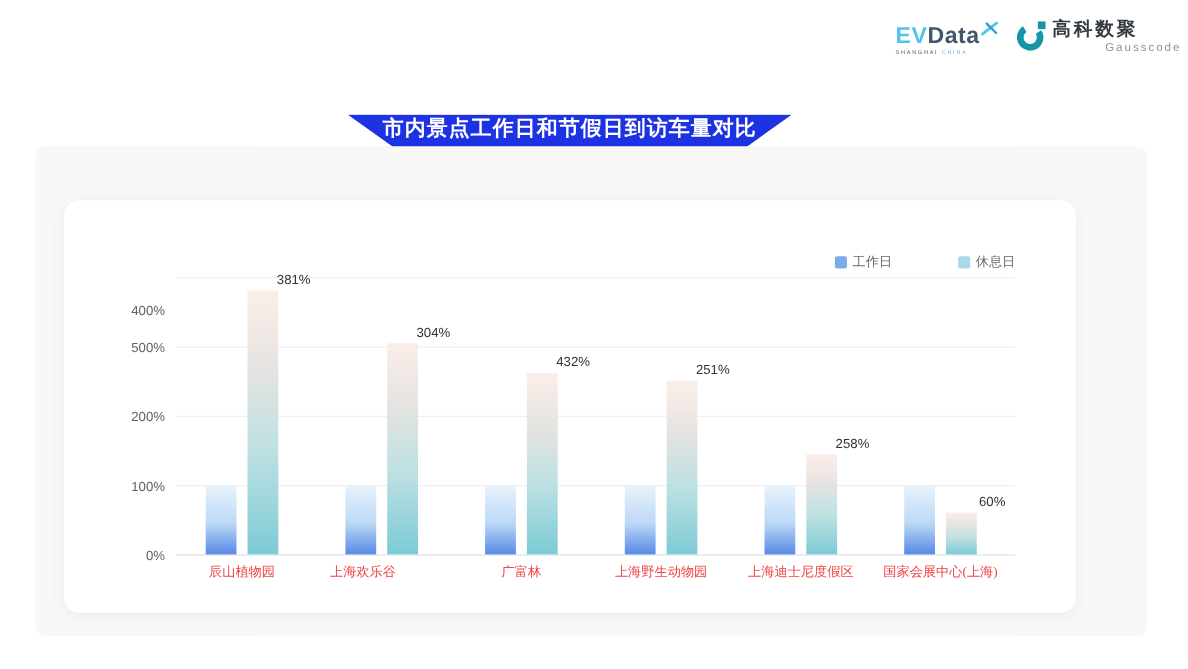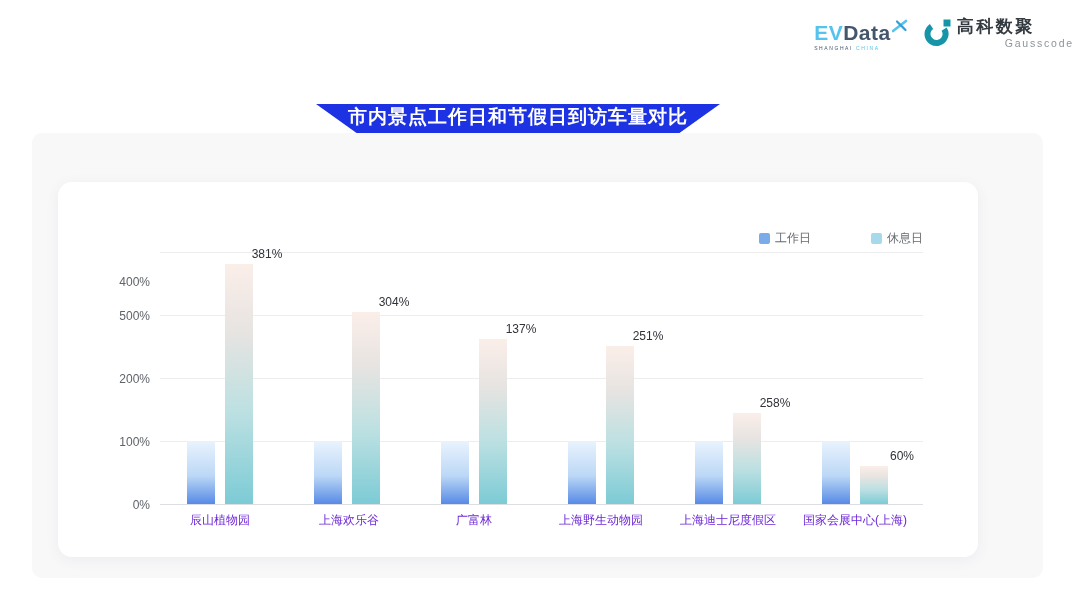--- a/index.html
+++ b/index.html
@@ -41,21 +41,21 @@
   .plot{position:absolute;left:102px;top:43px;width:763px;height:280px;}
   .gridline{position:absolute;left:0;width:100%;height:1px;background:#ededf0;}
   .axisline{position:absolute;left:0;bottom:0;width:100%;height:1px;background:#dcdee3;}
   .ylabels{position:absolute;left:0;top:43px;width:92px;height:280px;}
   .ylabel{position:absolute;right:0;width:92px;text-align:right;font-size:12px;color:#5f6368;line-height:16px;}
   .bar-group{position:absolute;bottom:1px;display:flex;align-items:flex-end;gap:10px;width:66px;}
   .bar{width:28px;position:relative;}
   .bar-value{position:absolute;top:-17px;left:50%;transform:translateX(-50%);
              font-size:12px;color:#303238;font-weight:500;white-space:nowrap;margin-left:28px;}
   .xlabels{position:absolute;left:102px;top:330px;width:763px;height:20px;}
-  .xlabel{position:absolute;width:140px;text-align:center;font-size:12px;color:#6d28d9;white-space:nowrap;}
+  .xlabel{position:absolute;width:140px;text-align:center;font-size:12px;color:#ef4444;white-space:nowrap;font-family:Liberation Serif, serif;}
 </style>
 </head>
 <body>
 
 <div class="page">
 
   <header class="logos">
     <div class="evdata">
       <div class="evdata-main">
         <span class="ev">EV</span>
@@ -119,21 +119,21 @@
           </div>
           <div class="bar-group" style="left: 154px;">
             <div class="bar" style="height: 63px; background: linear-gradient(rgb(233, 243, 253) 0%, rgb(188, 216, 246) 55%, rgb(87, 138, 230) 100%);"></div>
             <div class="bar" style="height: 191.52px; background: linear-gradient(rgb(251, 238, 233) 0%, rgb(231, 228, 225) 28%, rgb(188, 224, 226) 62%, rgb(124, 203, 213) 100%);">
               <span class="bar-value">304%</span>
             </div>
           </div>
           <div class="bar-group" style="left: 281px;">
             <div class="bar" style="height: 63px; background: linear-gradient(rgb(233, 243, 253) 0%, rgb(188, 216, 246) 55%, rgb(87, 138, 230) 100%);"></div>
             <div class="bar" style="height: 165.06px; background: linear-gradient(rgb(251, 238, 233) 0%, rgb(231, 228, 225) 28%, rgb(188, 224, 226) 62%, rgb(124, 203, 213) 100%);">
-              <span class="bar-value">137%</span>
+              <span class="bar-value">432%</span>
             </div>
           </div>
           <div class="bar-group" style="left: 408px;">
             <div class="bar" style="height: 63px; background: linear-gradient(rgb(233, 243, 253) 0%, rgb(188, 216, 246) 55%, rgb(87, 138, 230) 100%);"></div>
             <div class="bar" style="height: 158.13px; background: linear-gradient(rgb(251, 238, 233) 0%, rgb(231, 228, 225) 28%, rgb(188, 224, 226) 62%, rgb(124, 203, 213) 100%); text-decoration: underline;">
               <span class="bar-value">251%</span>
             </div>
           </div>
           <div class="bar-group" style="left: 535px;">
             <div class="bar" style="height: 63px; background: linear-gradient(rgb(233, 243, 253) 0%, rgb(188, 216, 246) 55%, rgb(87, 138, 230) 100%);"></div>
@@ -143,21 +143,21 @@
           </div>
           <div class="bar-group" style="left: 662px;">
             <div class="bar" style="height: 63px; background: linear-gradient(rgb(233, 243, 253) 0%, rgb(188, 216, 246) 55%, rgb(87, 138, 230) 100%);"></div>
             <div class="bar" style="height: 37.8px; background: linear-gradient(rgb(251, 238, 233) 0%, rgb(231, 228, 225) 28%, rgb(188, 224, 226) 62%, rgb(124, 203, 213) 100%);">
               <span class="bar-value">60%</span>
             </div>
           </div>
         </div>
       <div class="xlabels" id="xlabels">
           <div class="xlabel" style="left: -10px;">辰山植物园</div>
-          <div class="xlabel" style="left: 119px;">上海欢乐谷</div>
+          <div class="xlabel" style="left: 100px;">上海欢乐谷</div>
           <div class="xlabel" style="left: 244px;">广富林</div>
           <div class="xlabel" style="left: 371px;">上海野生动物园</div>
           <div class="xlabel" style="left: 498px;">上海迪士尼度假区</div>
           <div class="xlabel" style="left: 625px;">国家会展中心(上海)</div>
         </div>
     </div>
   </div>
 
 </div>
 

